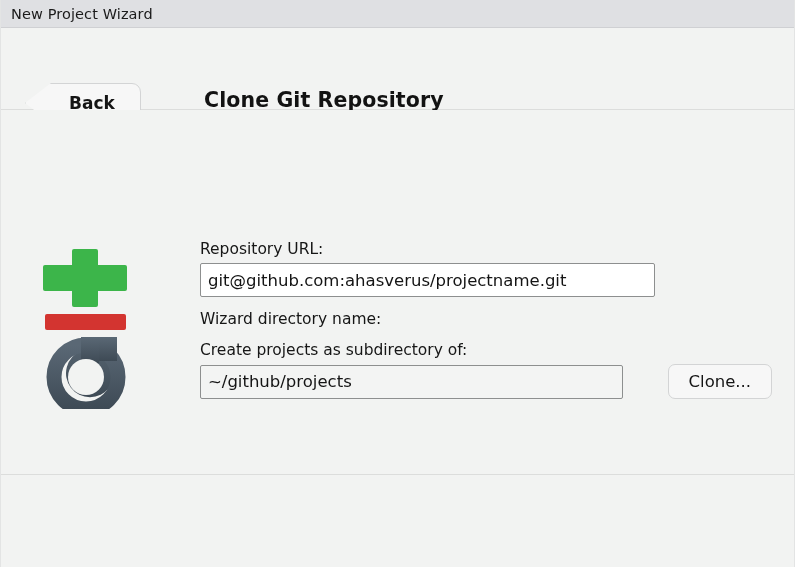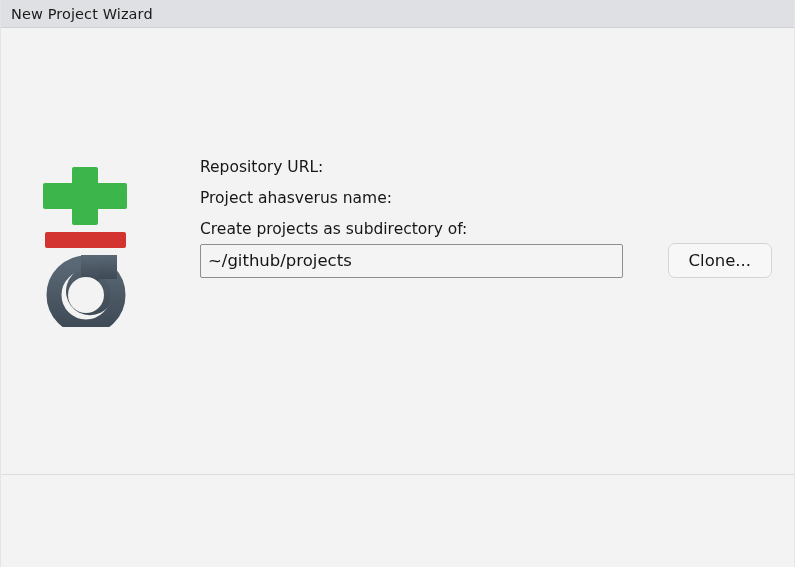--- a/index.html
+++ b/index.html
@@ -212,20 +212,26 @@
 </style>
 </head>
 <body>
 
 <div id="window">
 
   <div id="titlebar">
     <span class="title-text">New Project Wizard</span>
   </div>
 
+  <div id="header">
+    <div class="back-button">
+      <span class="back-label">Back</span>
+    </div>
+    <div class="header-title">Clone Git Repository</div>
+  </div>
 
   <div id="body">
 
     <div class="git-icon">
       <div class="plus-h"></div>
       <div class="plus-v"></div>
       <div class="red-bar"></div>
       <div class="ring-wrap">
         <svg class="ring" viewBox="0 0 86 72" xmlns="http://www.w3.org/2000/svg">
           <defs>
@@ -240,24 +246,25 @@
           <rect x="56" y="0" width="18" height="24" fill="url(#ringGrad)"></rect>
           <circle cx="43" cy="40" r="18" fill="#f2f3f2"></circle>
         </svg>
       </div>
     </div>
 
     <div class="form-col">
 
       <div class="field-group">
         <label class="field-label">Repository URL:</label>
+        <input class="text-input" type="text" value="git@github.com:ahasverus/projectname.git" style="">
       </div>
 
       <div class="field-group">
-        <label class="field-label">Project ahasverus name:</label>
+        <label class="field-label">Wizard directory name:</label>
       </div>
 
       <div class="field-group">
         <label class="field-label">Create projects as subdirectory of:</label>
         <div class="path-row">
           <input class="text-input readonly" type="text" value="~/github/projects" style="">
           <button class="browse-button">Clone...</button>
         </div>
       </div>
 

